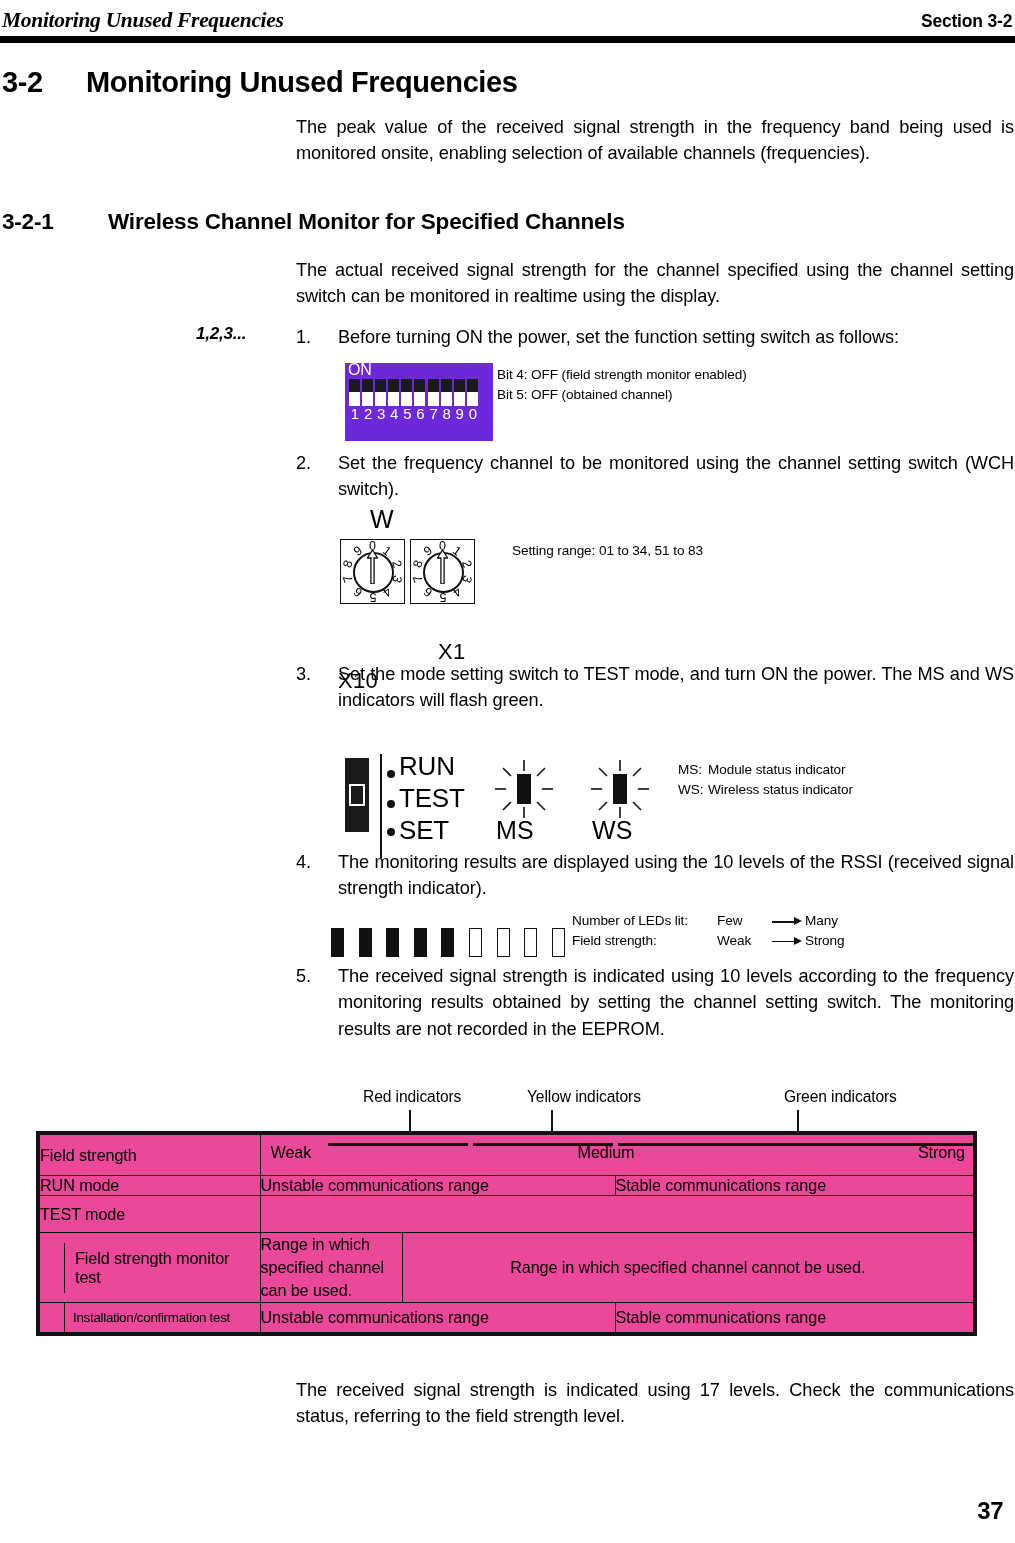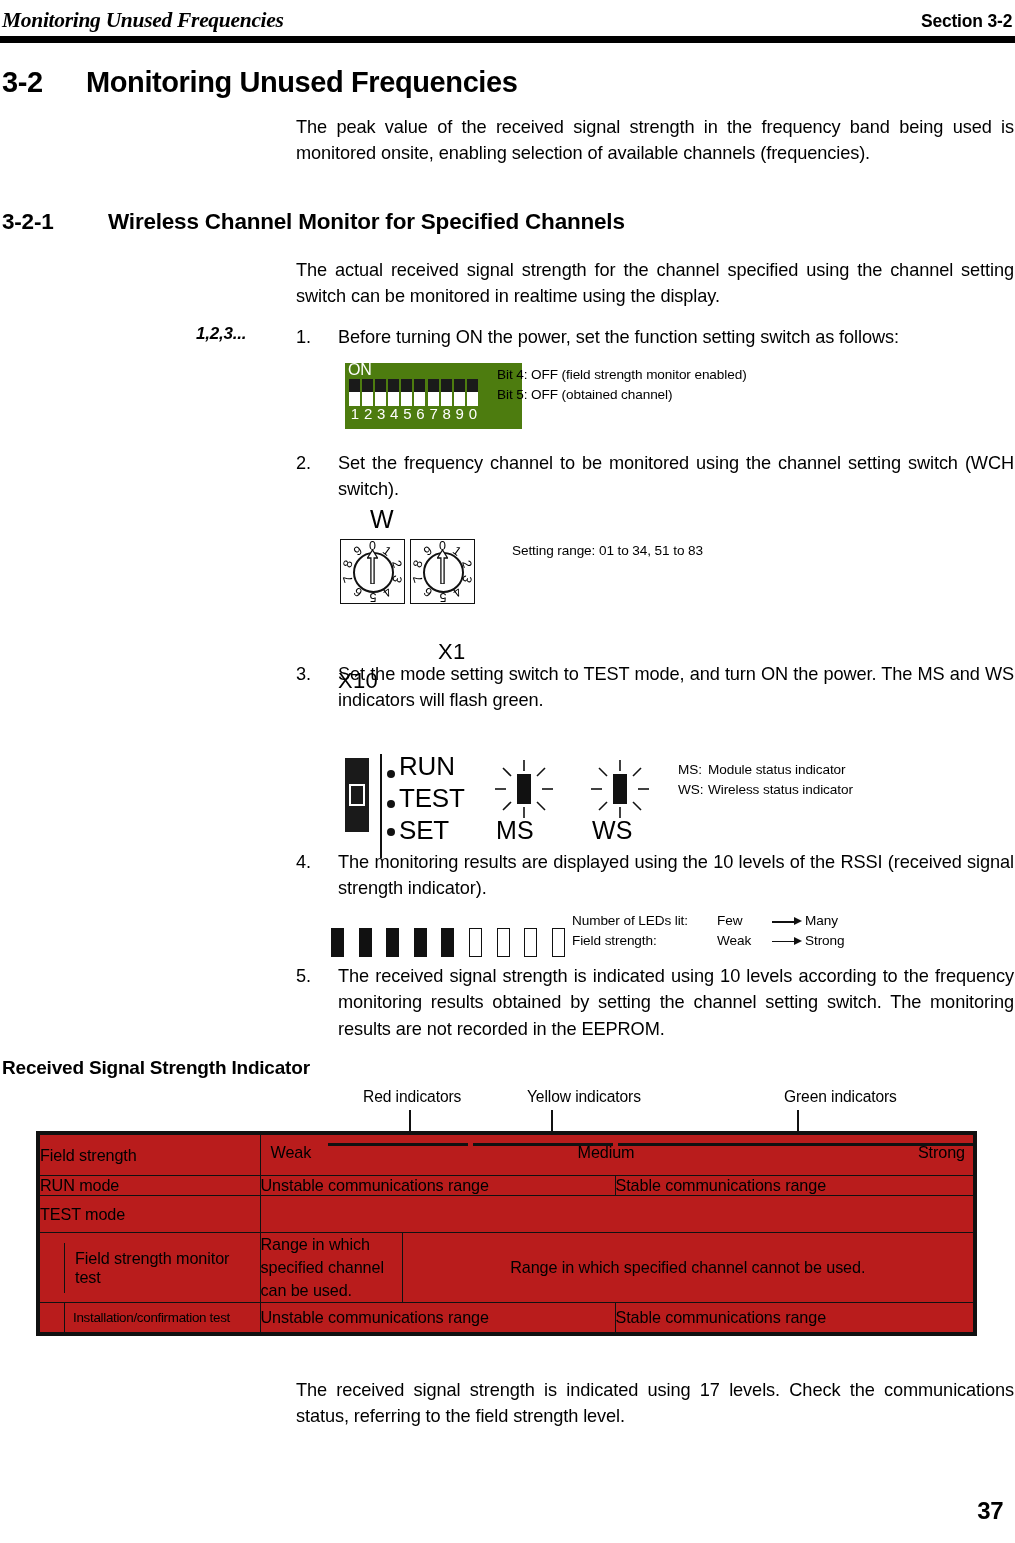--- a/index.html
+++ b/index.html
@@ -49,21 +49,21 @@
   .step .sn{position:absolute;left:0;top:0;width:42px;}
   .step .stxt{display:block;margin-left:42px;text-align:justify;}
   .marker123{
     position:absolute;left:196px;top:324px;
     font-weight:700;font-style:italic;font-size:17px;letter-spacing:-0.2px;
   }
 
   
   .fig-dip{position:absolute;left:345px;top:363px;}
   .dip-body{
-    position:relative;width:148px;height:66px;background:#4d7c0f;padding-left:29px;
+    position:relative;width:148px;height:78px;background:#6d28d9;
   }
   .dip-on{
     position:absolute;left:3px;top:-1px;color:#fff;font-size:16px;font-weight:400;
     letter-spacing:-0.3px;line-height:16px;
   }
   .dip-sw-row{position:absolute;left:4px;top:16px;display:flex;gap:2.1px;}
   .dip-sw{width:11px;height:27px;background:#fff;position:relative;}
   .dip-sw i{display:block;position:absolute;left:0;top:0;width:11px;height:13px;background:#1a1a1a;}
   .dip-nums{position:absolute;left:4px;top:43px;display:flex;gap:2.1px;}
   .dip-nums span{width:11px;color:#fff;font-size:15px;text-align:center;line-height:16px;letter-spacing:-1px;}
@@ -126,21 +126,21 @@
 
   
   .tbl-title{position:absolute;left:2px;top:1057px;font-weight:700;font-size:19px;letter-spacing:-0.2px;}
 
   
   .callout{position:absolute;font-size:15.6px;letter-spacing:-0.1px;white-space:nowrap;}
   .callout-tick{position:absolute;width:1.7px;background:#111;}
 
   
   .tbl-wrap{position:absolute;left:36px;top:1131px;width:936px;}
-  table.rssi-tbl{border-collapse:collapse;width:936px;table-layout:fixed;background:#b91c1c;}
+  table.rssi-tbl{border-collapse:collapse;width:936px;table-layout:fixed;background:#ec4899;}
   table.rssi-tbl td{
     border:1.4px solid #111;font-size:16.2px;padding:0;vertical-align:middle;
     letter-spacing:-0.1px;
   }
   .cell-pad{padding:4px 8px;}
   .outer-top{border-top:4.2px solid #111 !important;}
   .outer-left{border-left:4.2px solid #111 !important;}
   .outer-right{border-right:4.2px solid #111 !important;}
   .outer-bottom{border-bottom:4.2px solid #111 !important;}
   td.num{text-align:center;font-size:22px;padding:3px 0;}
@@ -372,21 +372,20 @@
         <span class="k">Field strength:</span><span class="v1">Weak</span><span class="arrowglyph"><span class="shaft"></span><span class="head"></span></span><span>Strong</span>
       </div>
     </div>
   </div>
 
   <div class="step" style="top:963px;">
     <span class="sn">5.</span>
     <span class="stxt">The received signal strength is indicated using 10 levels according to the frequency monitoring results obtained by setting the channel setting switch. The monitoring results are not recorded in the EEPROM.</span>
   </div>
 
-  <div class="tbl-title">Received Signal Strength Indicator</div>
 
   <div class="callout" style="left:363px;top:1088px;">Red indicators</div>
   <div class="callout-tick" style="left:409px;top:1110px;height:22px;"></div>
 
   <div class="callout" style="left:527px;top:1088px;">Yellow indicators</div>
   <div class="callout-tick" style="left:551px;top:1110px;height:22px;"></div>
 
   <div class="callout" style="left:784px;top:1088px;">Green indicators</div>
   <div class="callout-tick" style="left:797px;top:1110px;height:22px;"></div>
 

